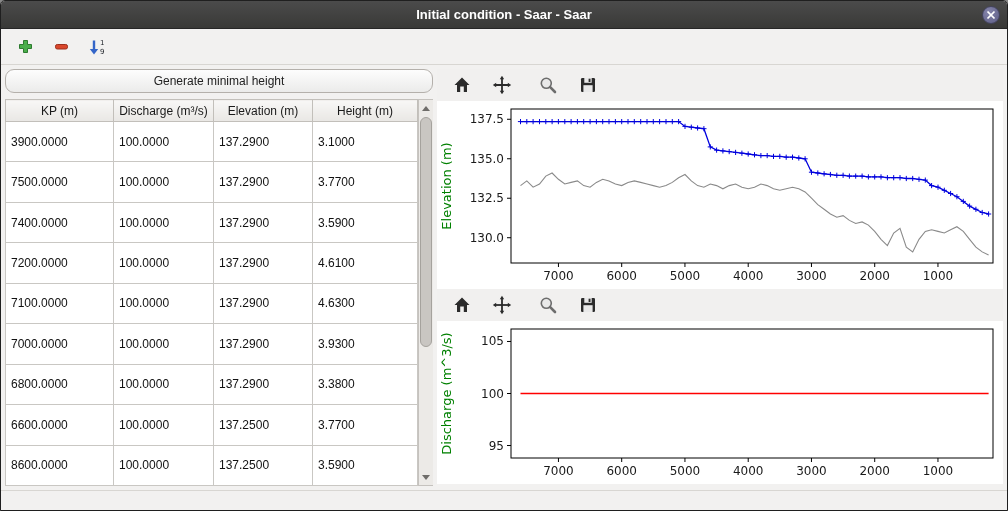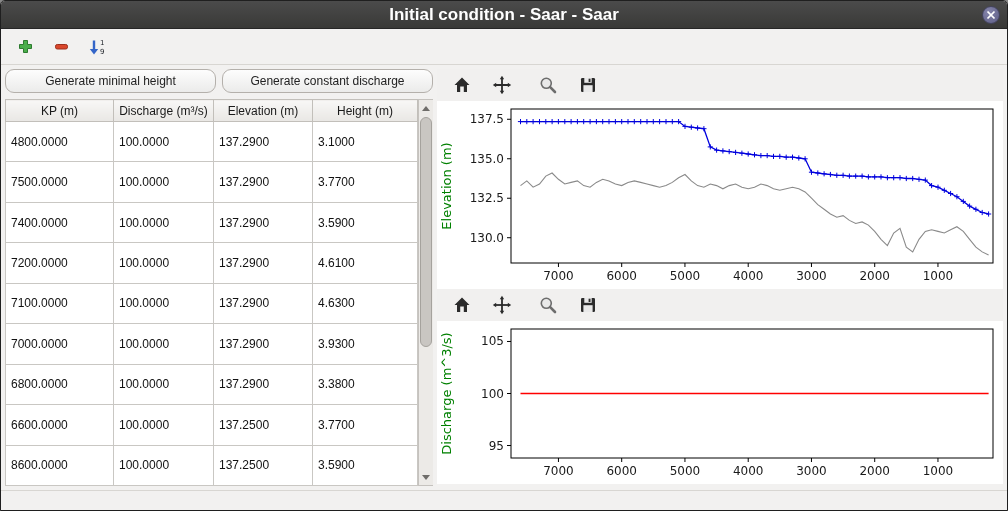--- a/index.html
+++ b/index.html
@@ -1,21 +1,21 @@
 <!DOCTYPE html>
 <html><head>
 <meta charset="utf-8">
 <style>
   * { box-sizing: border-box; margin: 0; padding: 0; }
   html,body { width:1008px; height:511px; font-family:"Liberation Sans", sans-serif; background:#888; }
   .window { width:1008px; height:511px; display:flex; flex-direction:column; background:#f2f1f0; border:1px solid #1f1f1f; border-radius:5px 5px 0 0; overflow:hidden; }
 
   
   .titlebar { height:28px; flex:0 0 28px; background:linear-gradient(#4b4b4b,#393937); display:flex; align-items:center; position:relative; border-bottom:1px solid #262626; }
-  .titlebar .title { flex:1; text-align:center; color:#ffffff; font-size:17px; font-weight:bold; }
+  .titlebar .title { flex:1; text-align:center; color:#ffffff; font-size:13px; font-weight:bold; }
   .close-btn { position:absolute; right:7px; top:5px; width:18px; height:18px; border-radius:50%; background:radial-gradient(circle at 35% 30%, #8585ab, #5d5d85); border:1px solid #44445e; display:flex; align-items:center; justify-content:center; cursor:pointer; }
 
   
   .toolbar { height:36px; flex:0 0 36px; background:#f2f1f0; border-bottom:1px solid #d8d6d2; display:flex; align-items:center; padding-left:10px; gap:8px; }
   .tb-btn { width:28px; height:26px; background:transparent; border:none; display:flex; align-items:center; justify-content:center; cursor:pointer; }
 
   
   .main { flex:1; display:flex; padding:4px; gap:4px; overflow:hidden; }
 
   
@@ -81,41 +81,40 @@
         <text x="12" y="16" font-size="7" fill="#22262c">9</text>
       </svg>
     </button>
   </div>
 
   <div class="main">
 
     <div class="left-panel">
       <div class="btn-row">
         <button>Generate minimal height</button>
-        <button>Generate constant discharge</button>
       </div>
       <div class="table-wrap">
         <table>
           <colgroup>
               <col class="c1">
               <col class="c2">
               <col class="c3">
               <col class="c4">
             </colgroup>
           <thead>
               <tr id="table-head-row">
                 <th>KP (m)</th>
                 <th>Discharge (m³/s)</th>
                 <th>Elevation (m)</th>
                 <th>Height (m)</th>
               </tr>
             </thead>
           <tbody id="table-body">
               <tr>
-                <td>4800.0000</td>
+                <td>3900.0000</td>
                 <td>100.0000</td>
                 <td>137.2900</td>
                 <td>3.1000</td>
               </tr>
               <tr>
                 <td>7500.0000</td>
                 <td>100.0000</td>
                 <td>137.2900</td>
                 <td>3.7700</td>
               </tr>

